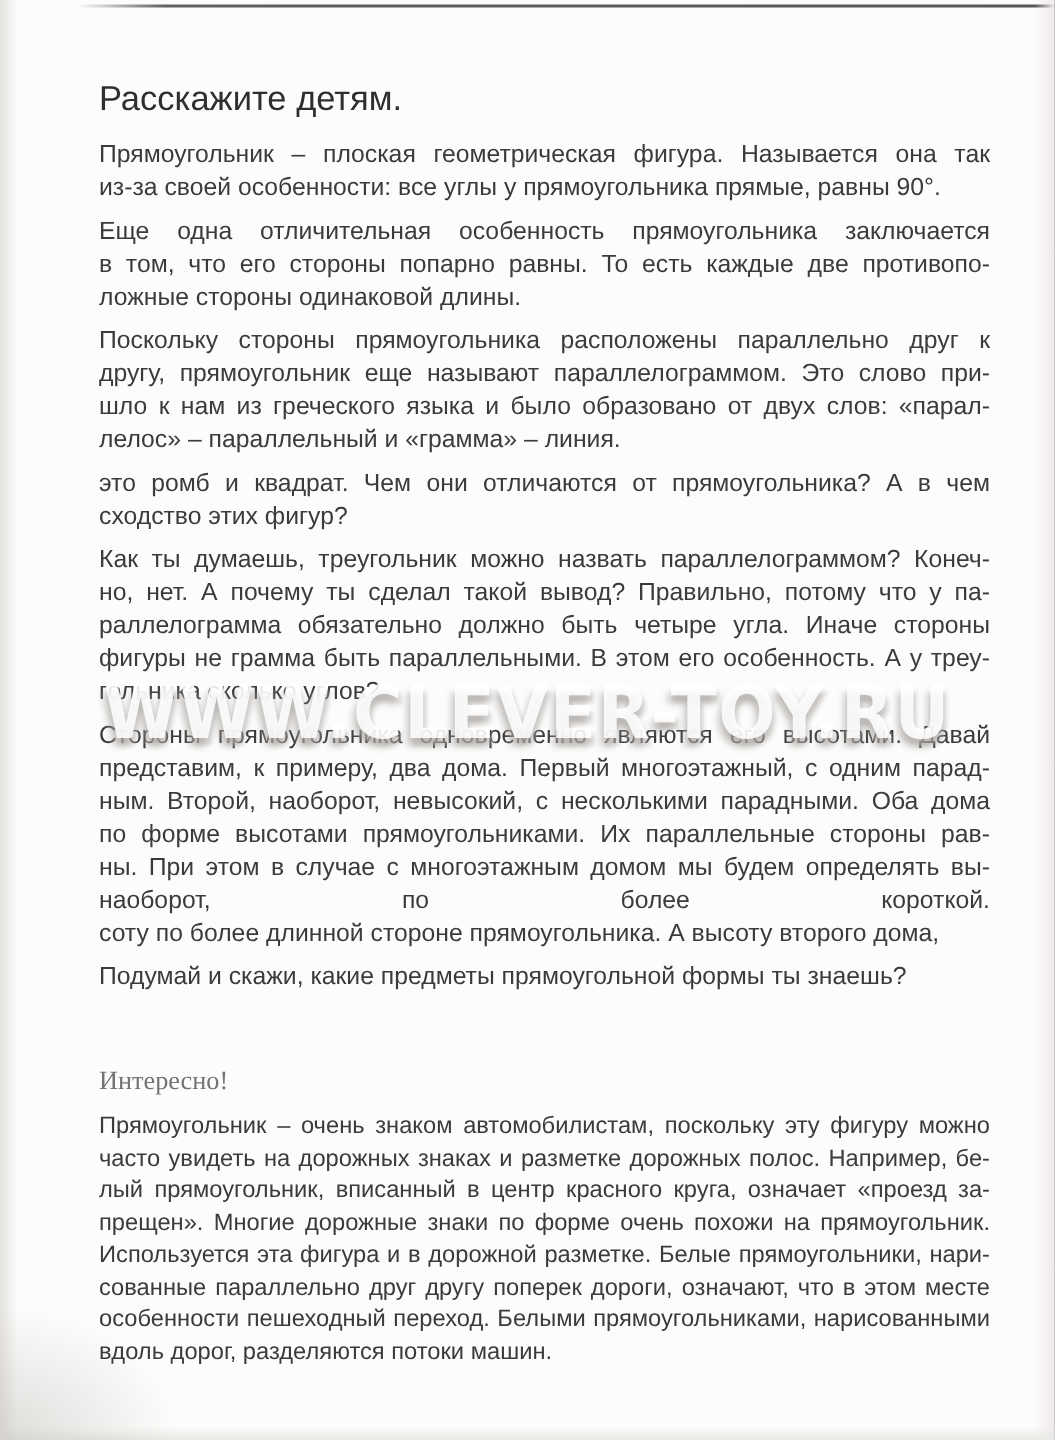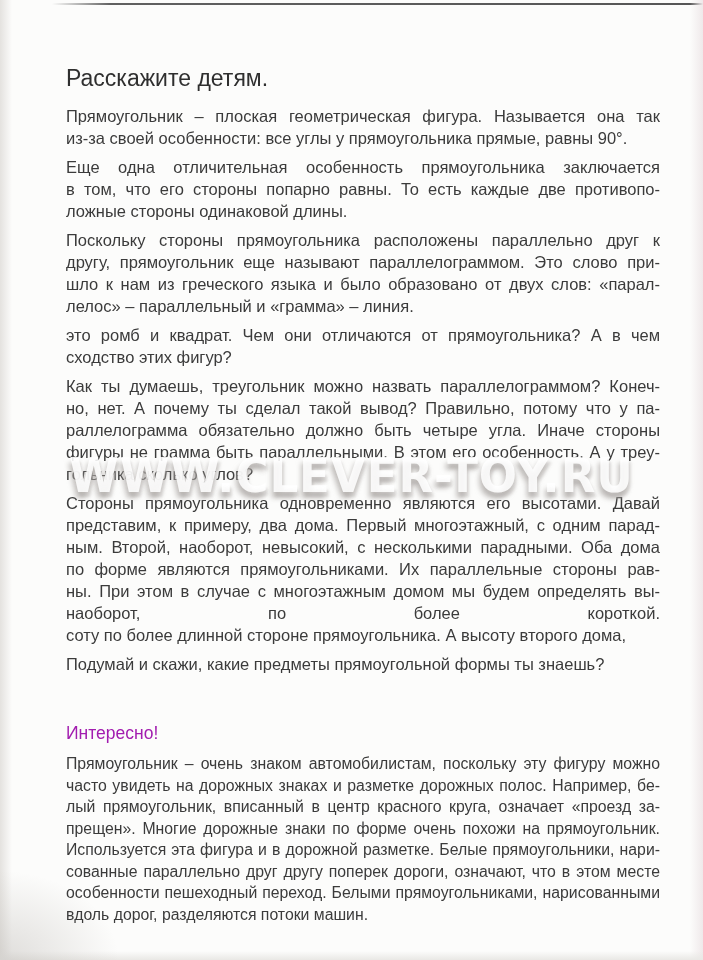--- a/index.html
+++ b/index.html
@@ -28,21 +28,21 @@
     position: absolute; left: 0; right: 0; bottom: 0; height: 9px;
     background: linear-gradient(0deg, #e9e8e5, rgba(252,252,251,0));
   }
   .corner-shade {
     position: absolute; left: 0; bottom: 0; width: 120px; height: 90px;
     background: radial-gradient(ellipse at 0% 100%, rgba(198,195,191,0.55), rgba(252,252,251,0) 70%);
   }
   
   .content {
     position: absolute;
-    left: 66px; top: 63px;
+    left: 66px; top: 50px;
     width: 594px;
     color: #3b3b3b;
   }
   .title {
     font-size: 23px;
     line-height: 30px;
     color: #2f2f2f;
     margin-bottom: 12px;
   }
   .para {
@@ -56,23 +56,24 @@
     text-align-last: justify;
     -moz-text-align-last: justify;
   }
   .para .tline:last-child {
     text-align-last: left;
     -moz-text-align-last: left;
   }
   .subheading {
     font-size: 17.5px;
     line-height: 24px;
-    color: #a21caf;
+    color: #737373;
     margin-top: 46px;
     margin-bottom: 8px;
+    font-family: Liberation Serif, serif;
   }
   .para.small {
     font-size: 15.8px;
     line-height: 21.5px;
     margin-bottom: 0;
   }
   
   .watermark {
     position: absolute;
     top: 449px; left: 0;
@@ -126,21 +127,21 @@
         <div class="tline">Как ты думаешь, треугольник можно назвать параллелограммом? Конеч-</div>
         <div class="tline">но, нет. А почему ты сделал такой вывод? Правильно, потому что у па-</div>
         <div class="tline">раллелограмма обязательно должно быть четыре угла. Иначе стороны</div>
         <div class="tline">фигуры не грамма быть параллельными. В этом его особенность. А у треу-</div>
         <div class="tline">гольника сколько углов?</div>
       </div>
     <div class="para">
         <div class="tline">Стороны прямоугольника одновременно являются его высотами. Давай</div>
         <div class="tline">представим, к примеру, два дома. Первый многоэтажный, с одним парад-</div>
         <div class="tline">ным. Второй, наоборот, невысокий, с несколькими парадными. Оба дома</div>
-        <div class="tline">по форме являются прямоугольниками. Их параллельные стороны рав-</div>
+        <div class="tline">по форме высотами прямоугольниками. Их параллельные стороны рав-</div>
         <div class="tline">ны. При этом в случае с многоэтажным домом мы будем определять вы-</div>
         <div class="tline">наоборот, по более короткой.</div>
         <div class="tline">соту по более длинной стороне прямоугольника. А высоту второго дома,</div>
       </div>
     <div class="para">
         <div class="tline">Подумай и скажи, какие предметы прямоугольной формы ты знаешь?</div>
       </div>
 
     <div class="subheading">Интересно!</div>
     <div class="para small">

